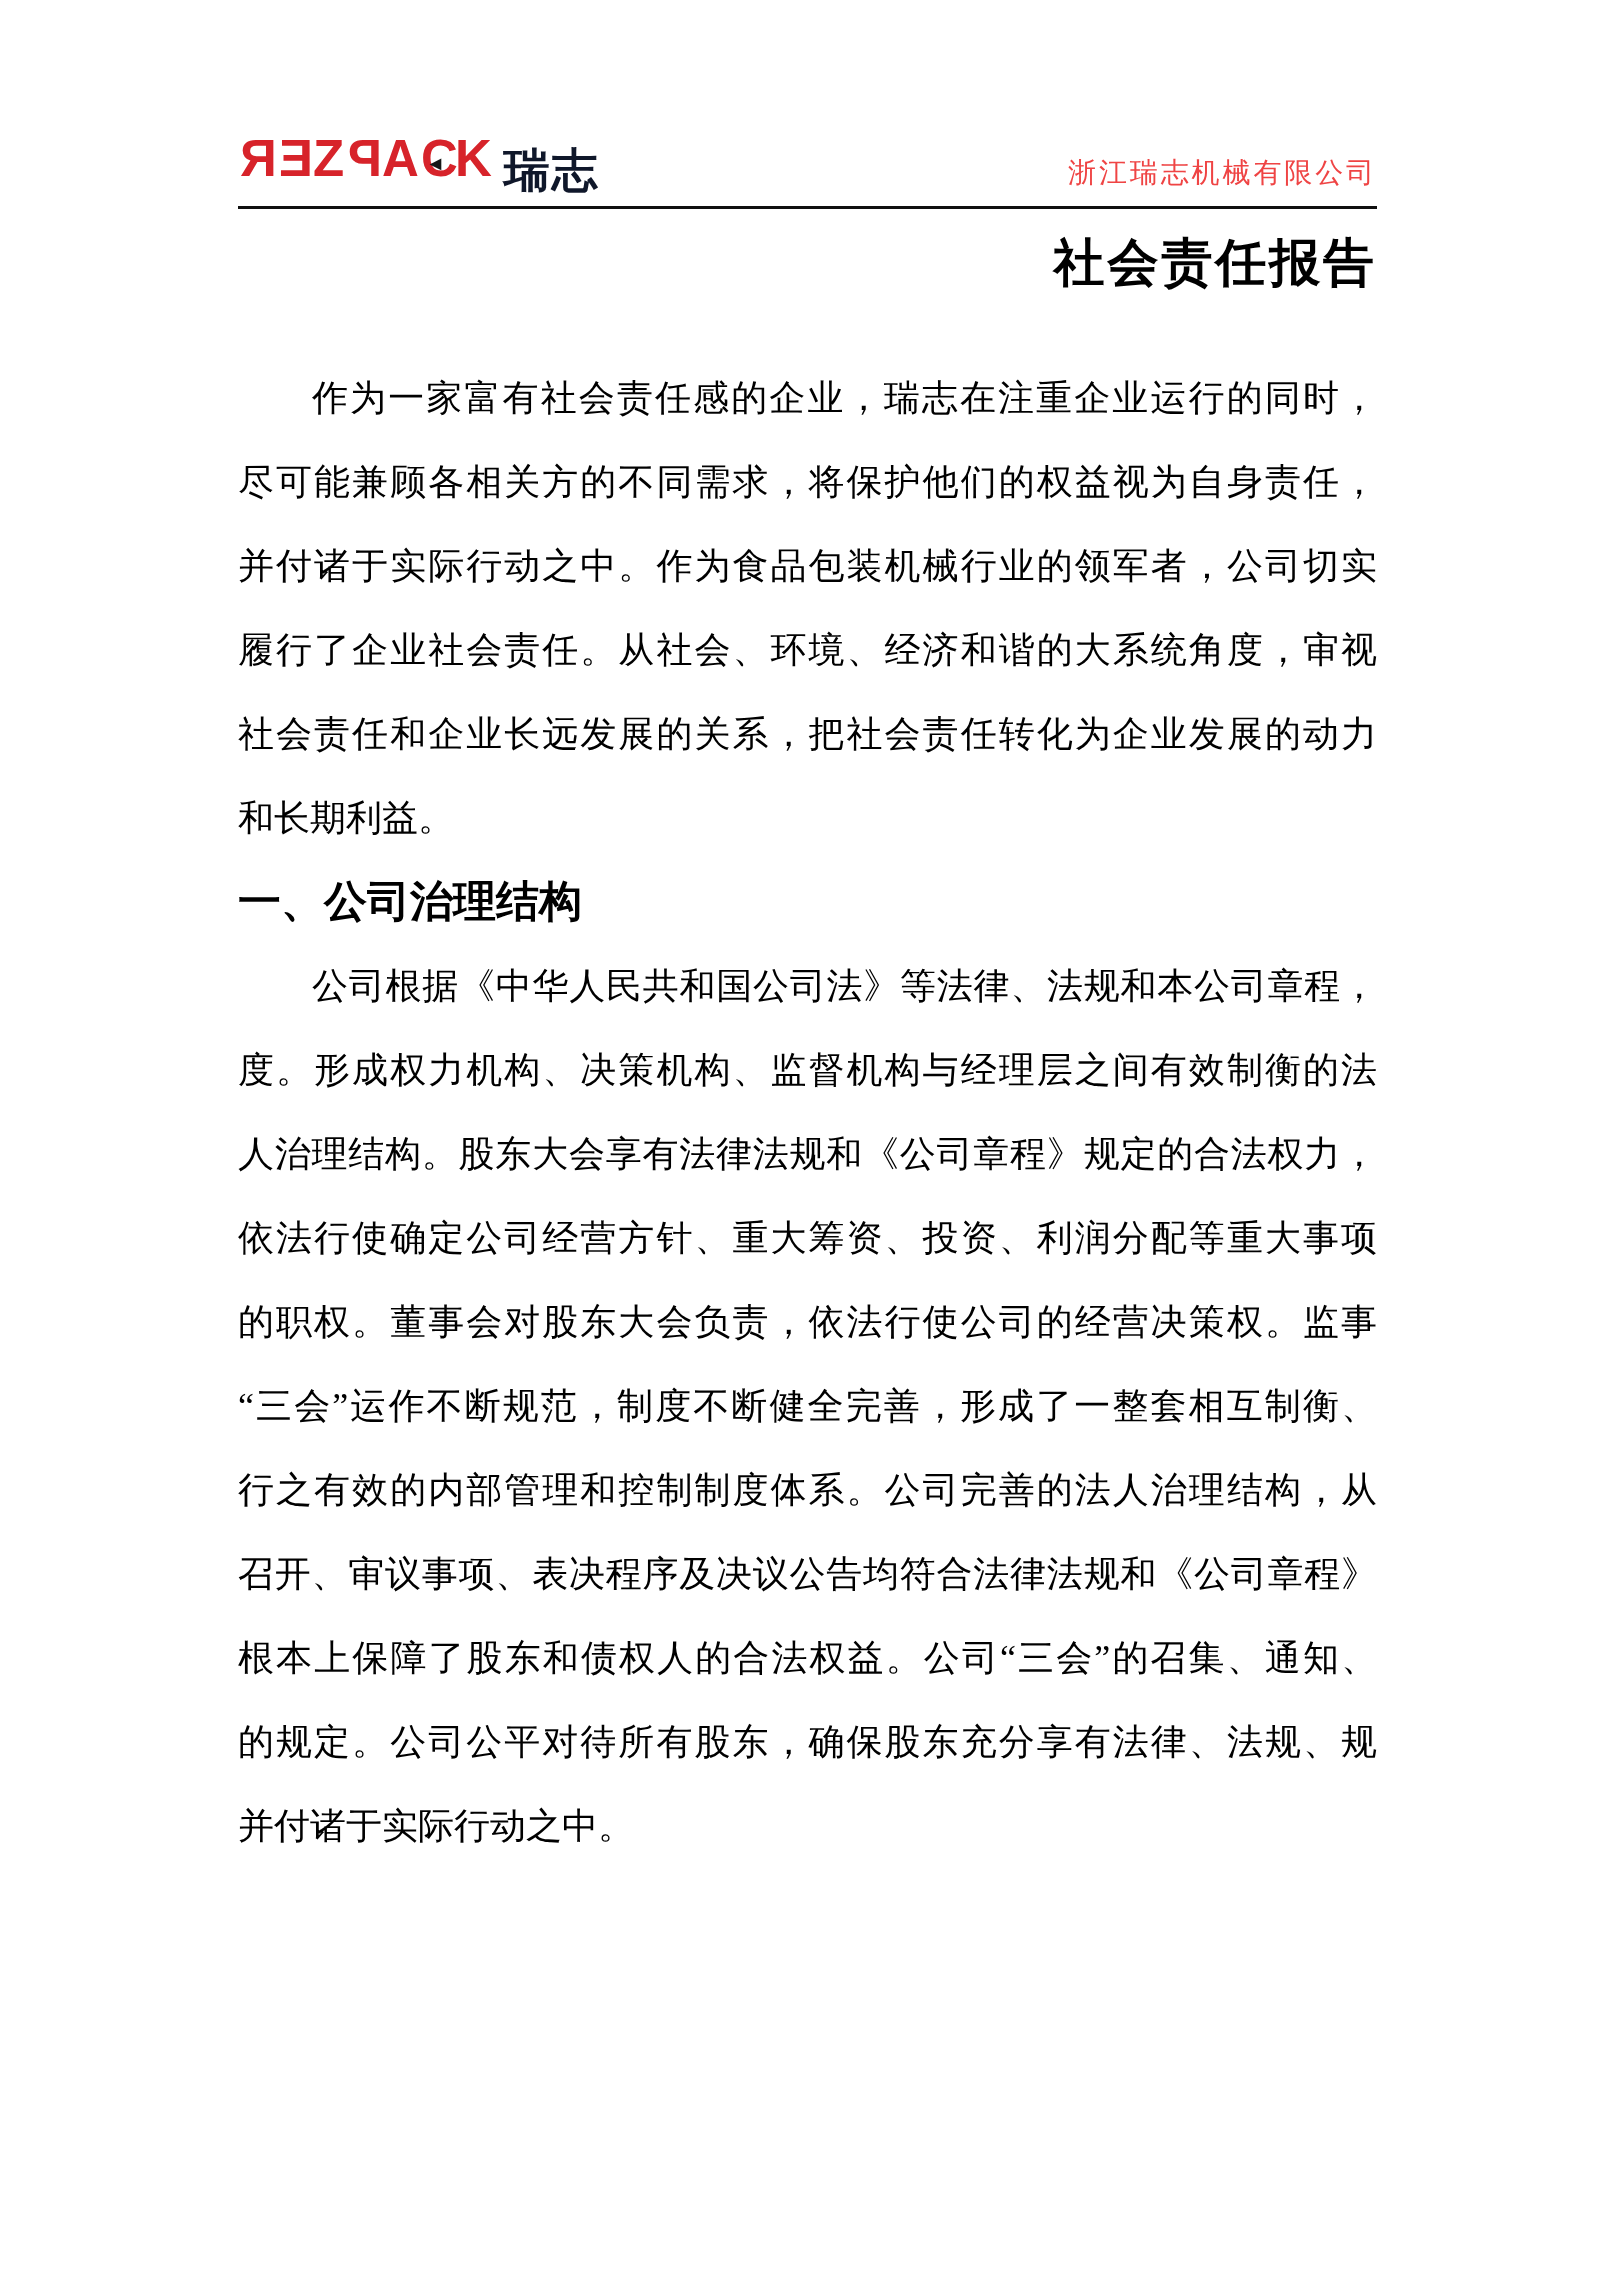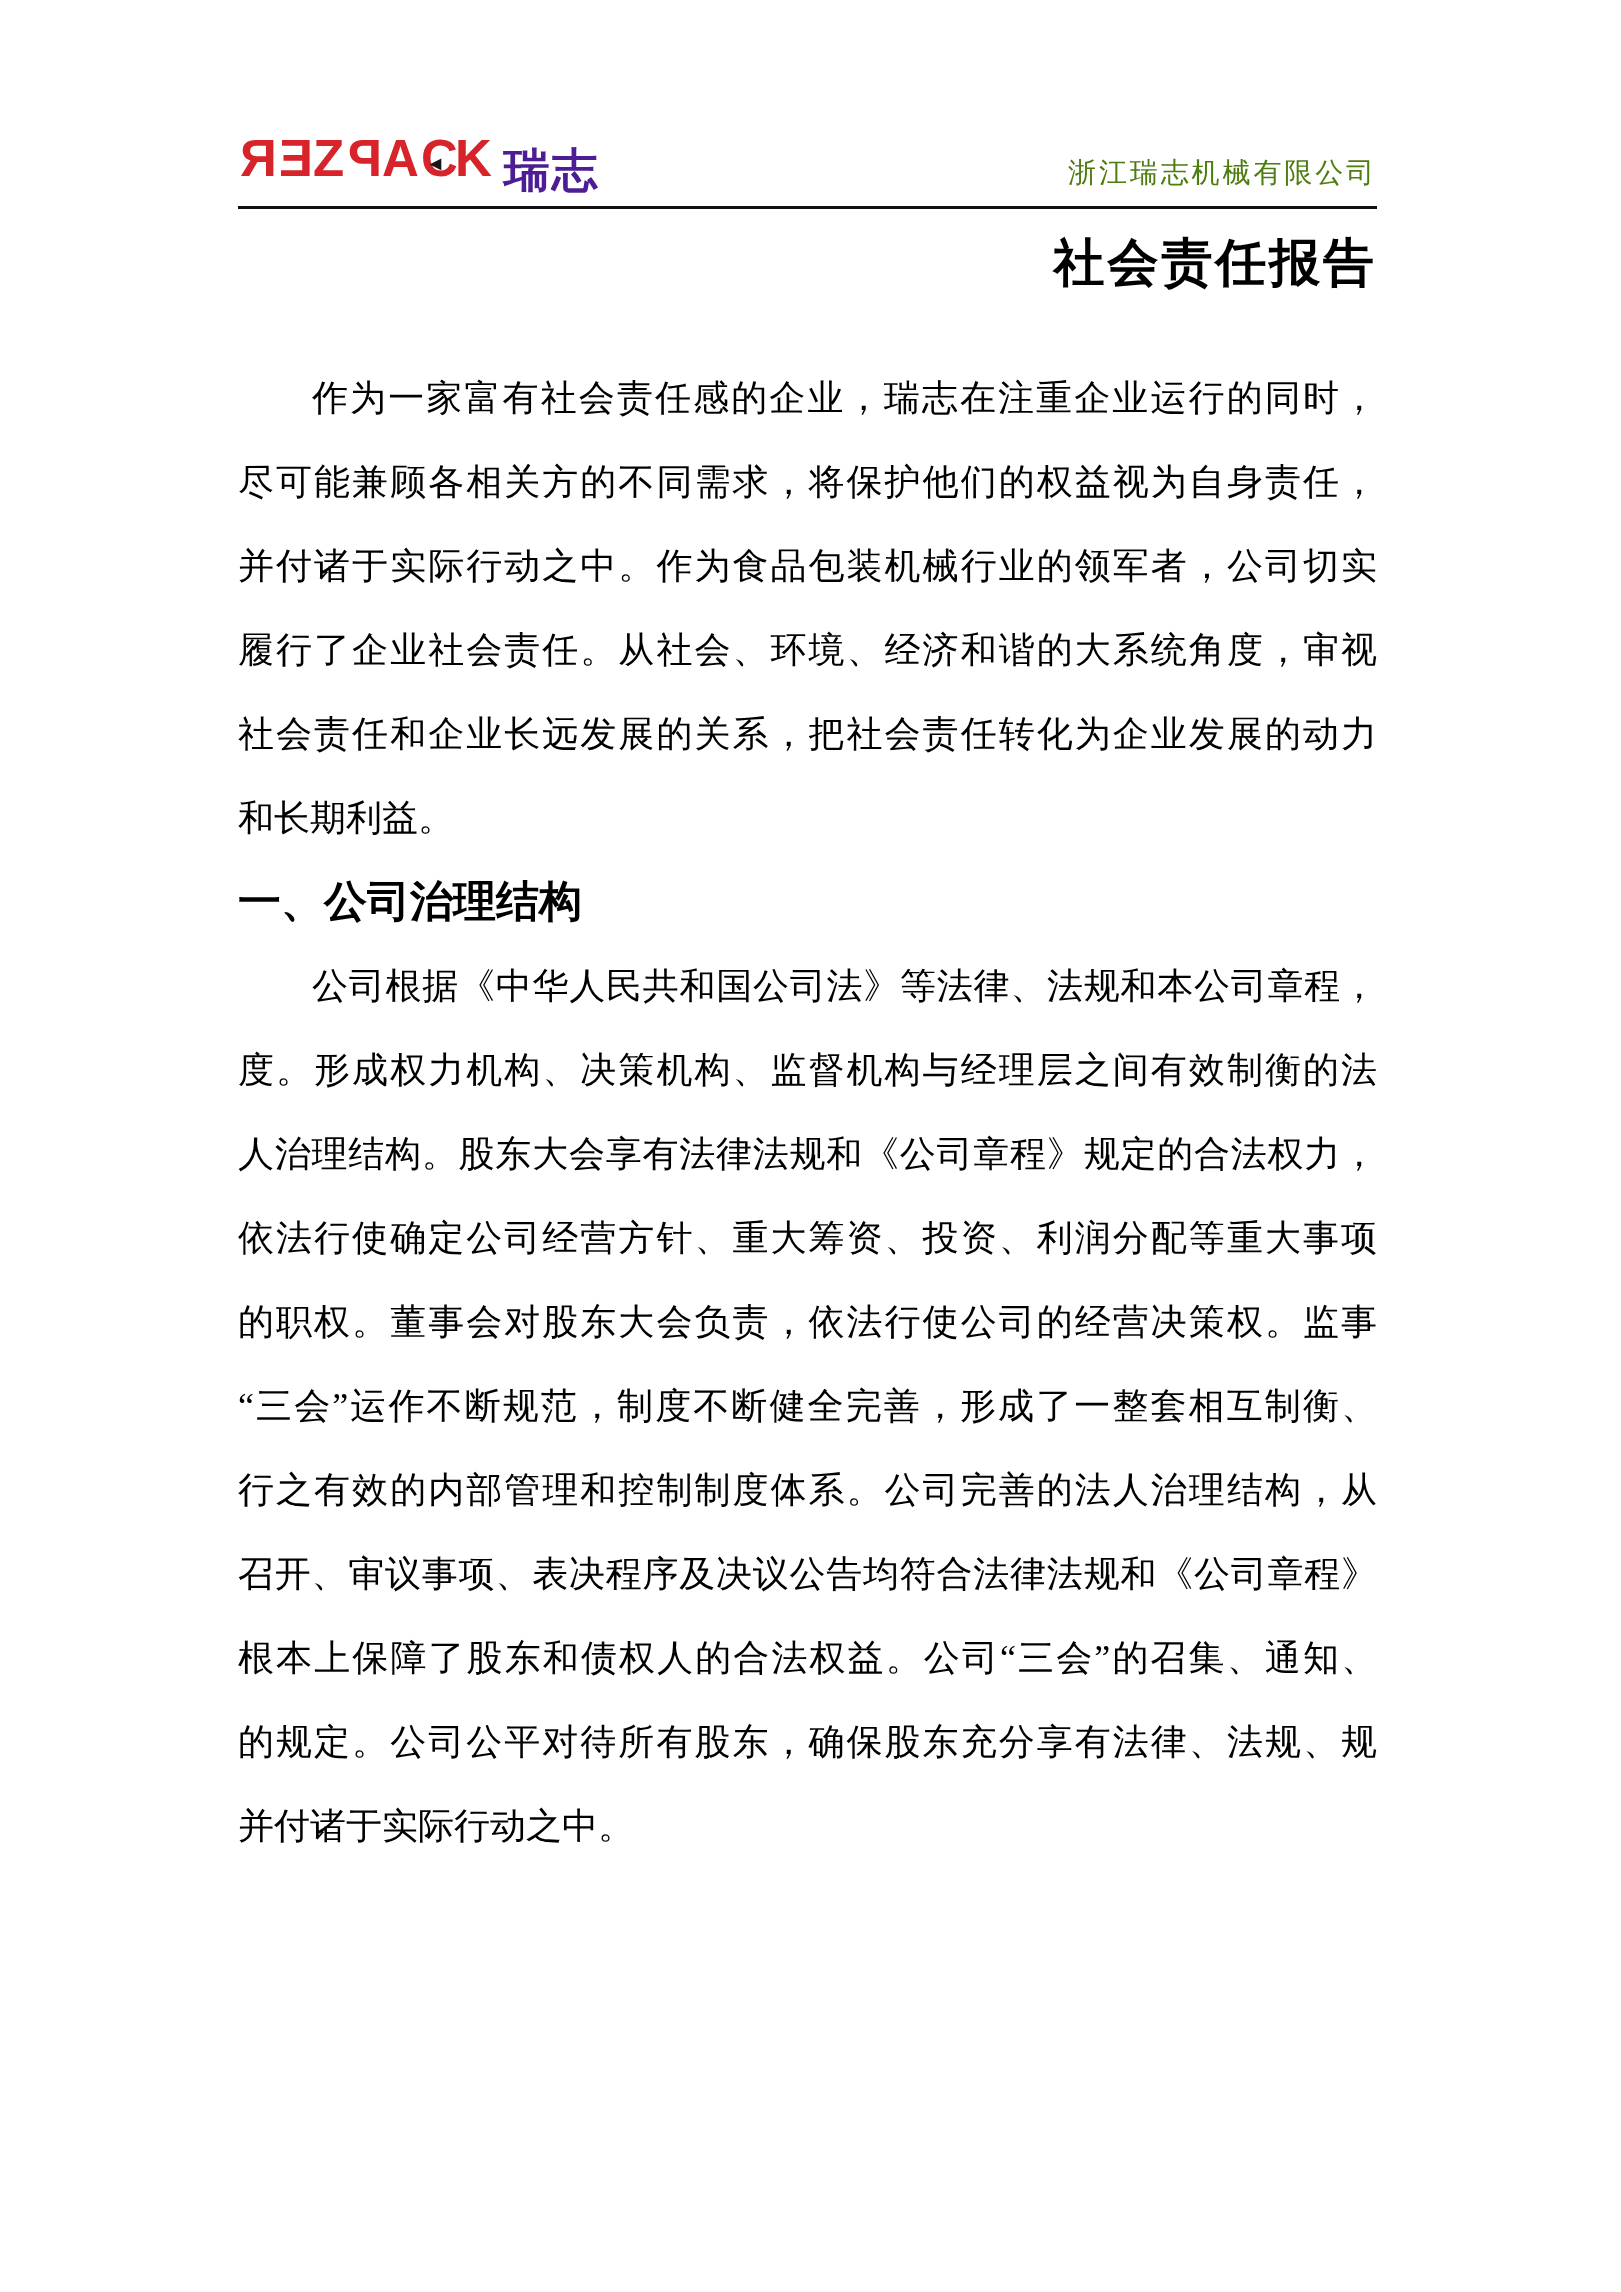--- a/index.html
+++ b/index.html
@@ -40,29 +40,29 @@
     color: #161616;
     margin-left: -34px;
     margin-right: 7.8px;
     transform: translateY(-5.9px);
   }
   .logo-cjk {
     font-family: "Liberation Sans", "DejaVu Sans", sans-serif;
     font-weight: 900;
     font-size: 46px;
     line-height: 46px;
-    color: #4c1d95;
+    color: #0f172a;
     margin-left: 9.8px;
     letter-spacing: 2px;
   }
   .company {
     font-size: 28px;
     line-height: 41px;
     letter-spacing: 2.9px;
-    color: #4d7c0f;
+    color: #ef4444;
   }
 
   
   .doc-title {
     margin-top: 15.7px;
     height: 78px;
     line-height: 78px;
     text-align: right;
     font-size: 51px;
     font-weight: bold;

